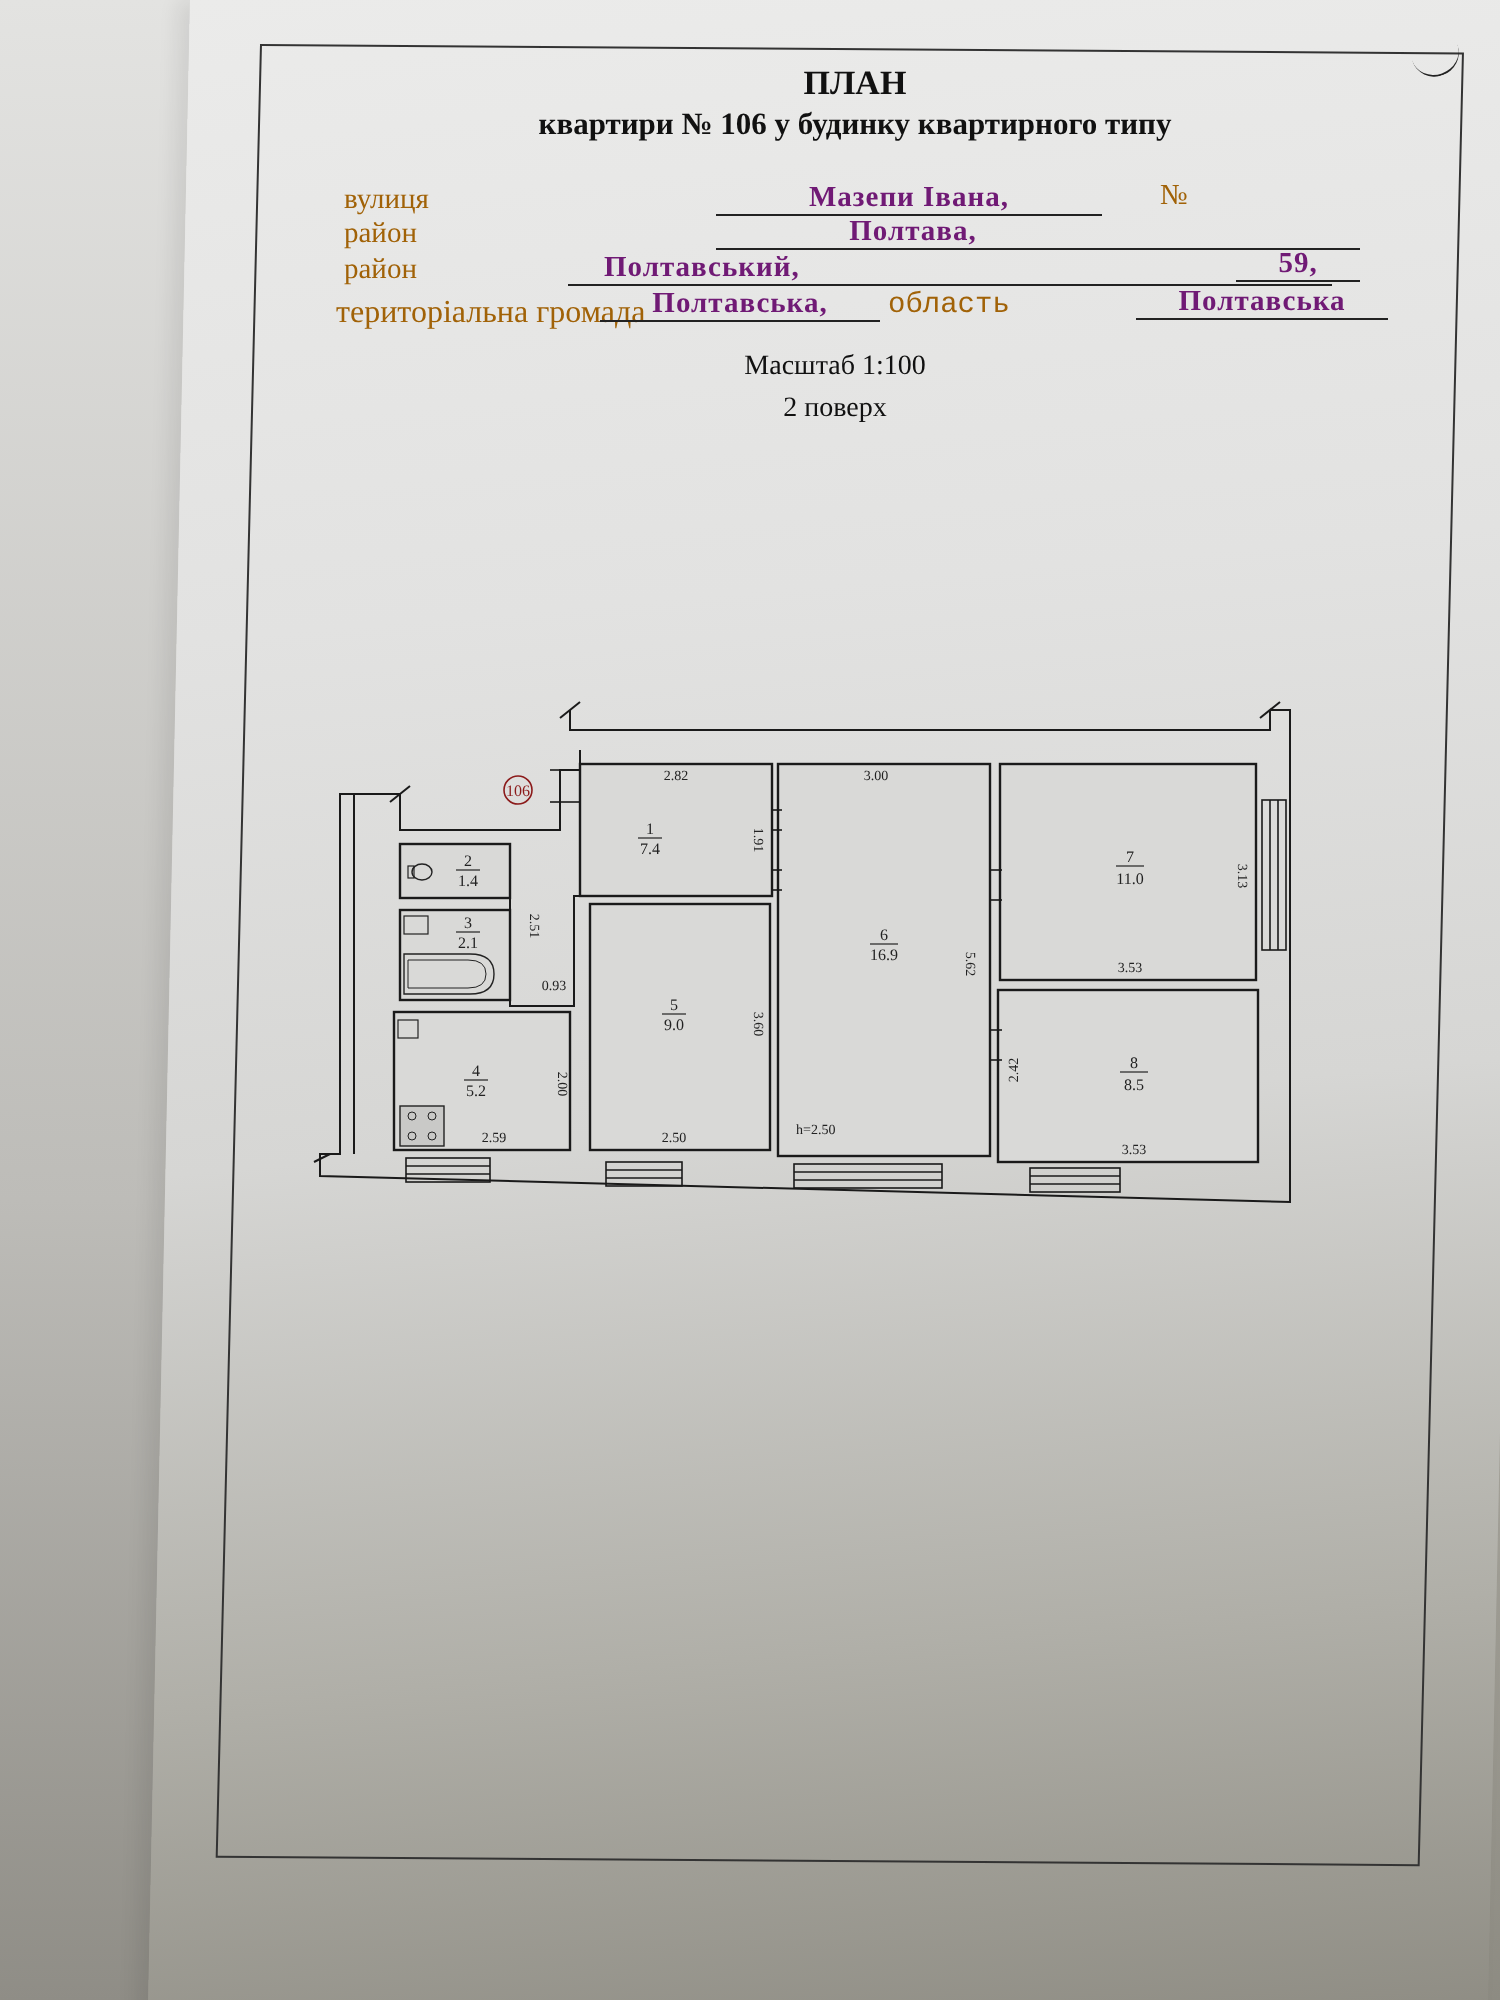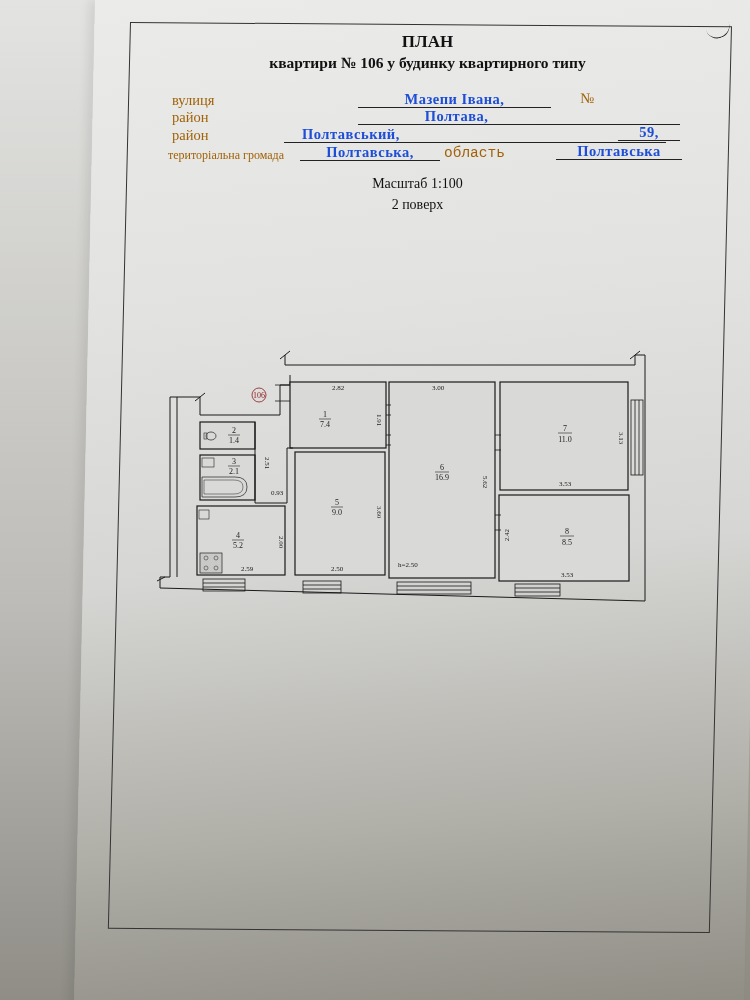--- a/index.html
+++ b/index.html
@@ -35,23 +35,23 @@
       position: absolute; top: 32px; left: 0; width: 855px;
       text-align: center; font-weight: bold; font-size: 17px; color: #111;
     }
     .subtitle {
       position: absolute; top: 54px; left: 0; width: 855px;
       text-align: center; font-weight: bold; font-size: 15.5px; color: #111;
     }
     .label {
       position: absolute; font-size: 14.5px; color: #a16207;
     }
-    .label.small { font-size: 12px; }
+    .label.small { font-size: 16px; }
     .field {
-      position: absolute; font-weight: bold; font-size: 14.5px; color: #1d4ed8;
+      position: absolute; font-weight: bold; font-size: 14.5px; color: #701a75;
       font-family: "Liberation Serif", serif; letter-spacing: 0.5px;
       border-bottom: 1px solid #222; text-align: center; line-height: 16px; height: 16px;
     }
     .scale, .floor {
       position: absolute; left: 0; width: 835px; text-align: center; font-size: 14px; color: #111;
     }
     .scale { top: 176px; }
     .floor { top: 197px; }
 
     .plan { position: absolute; left: 155px; top: 345px; }
@@ -79,21 +79,21 @@
 
   <span class="label" style="left:172px; top:109px;">район</span>
   <span class="field" style="left:358px; top:108px; width:322px; text-align:center; padding-right:0;"><span style="margin-right:125px;">Полтава,</span></span>
 
   <span class="label" style="left:172px; top:127px;text-align:right;">район</span>
   <span class="field" style="left:284px; top:126px; width:382px; text-align:left;"><span style="margin-left:18px;">Полтавський,</span></span>
 
   <span class="label small" style="left:168px; top:148px;">територіальна громада</span>
   <span class="field" style="left:300px; top:144px; width:140px;">Полтавська,</span>
   <span class="label" style="left:444px; top:145px;font-family:Liberation Mono, monospace;">область</span>
-  <span class="field" style="left:556px; top:143px; width:126px;">Полтавська</span>
+  <span class="field" style="left:568px; top:143px; width:126px;">Полтавська</span>
 
   <div class="scale">Масштаб 1:100</div>
   <div class="floor">2 поверх</div>
 </div>
 
 <svg class="plan" width="500" height="265" viewBox="0 0 500 265">
   <g stroke="#1a1a1a" fill="none" stroke-width="1">
 
     <path d="M 130 10 L 130 20 L 480 20 L 480 10"></path>
     <path d="M 480 10 L 490 10 L 490 256 L 5 243 L 5 232 L 15 232 L 15 52 L 45 52"></path>

